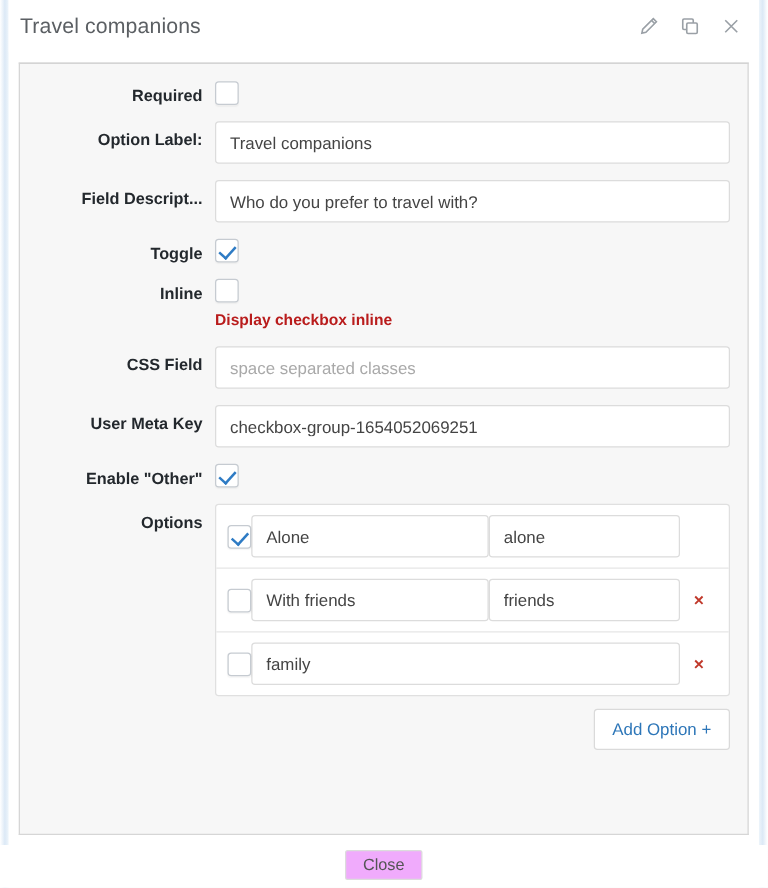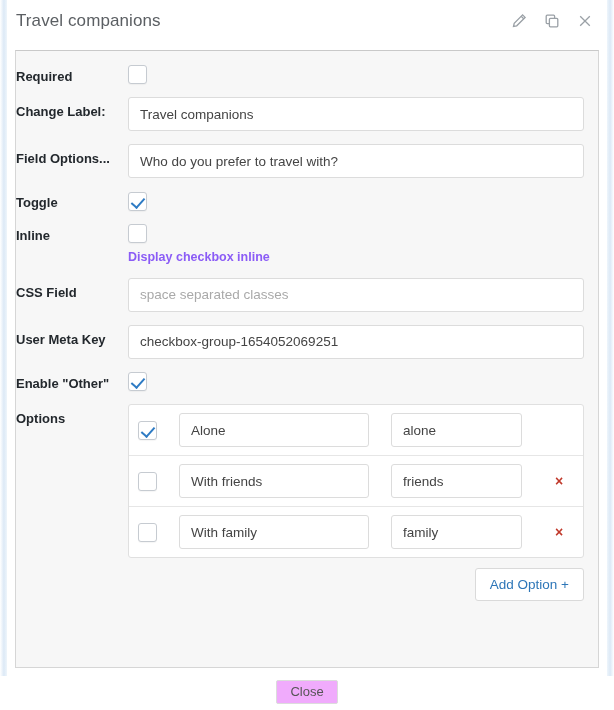--- a/index.html
+++ b/index.html
@@ -78,26 +78,28 @@
   }
 
   .row {
     display: flex;
     align-items: flex-start;
     margin-bottom: 13px;
   }
   .row-label {
     width: 112px;
     min-width: 112px;
+    text-align: right;
     padding-right: 10px;
     padding-top: 7px;
     font-size: 13px;
     font-weight: bold;
     color: #23282d;
     white-space: nowrap;
+    margin-left: 44px;
   }
   .row-label.cb { padding-top: 4px; }
   .row-field { flex: 1; }
 
   input.txt {
     width: 100%;
     height: 34px;
     border: 1px solid #dcdcdc;
     border-radius: 3px;
     background: #ffffff;
@@ -127,37 +129,37 @@
     left: 5px; top: 2px;
     width: 6px; height: 11px;
     border: solid #2e7bc4;
     border-width: 0 2.4px 2.4px 0;
     transform: rotate(42deg);
   }
 
   .helper {
     font-size: 12.5px;
     font-weight: bold;
-    color: #8b5cf6;
+    color: #b91c1c;
     margin-top: 7px;
     line-height: 1.2;
   }
 
   
   .options-box {
     border: 1px solid #e0e0e0;
     border-radius: 3px;
     background: #fff;
   }
   .opt-row {
     display: flex;
     align-items: center;
     padding: 8px 9px;
     border-bottom: 1px solid #e6e6e6;
-    gap: 22px;
+    gap: 0;
   }
   .opt-row:last-child { border-bottom: none; }
   .opt-check { flex: 0 0 19px; }
   .opt-in { height: 34px; }
   .opt-label-in { flex: 0 0 190px; }
   .opt-value-in { flex: 1 1 auto; }
   .opt-del {
     flex: 0 0 30px;
     text-align: center;
     color: #c0392b;
@@ -243,28 +245,28 @@
     <div class="panel-body">
 
       <div class="row">
         <div class="row-label cb">Required</div>
         <div class="row-field">
           <span class="cbx"></span>
         </div>
       </div>
 
       <div class="row">
-        <div class="row-label">Change Label:</div>
+        <div class="row-label">Option Label:</div>
         <div class="row-field">
           <input class="txt" type="text" value="Travel companions" style="">
         </div>
       </div>
 
       <div class="row">
-        <div class="row-label">Field Options...</div>
+        <div class="row-label">Field Descript...</div>
         <div class="row-field">
           <input class="txt" type="text" value="Who do you prefer to travel with?" style="">
         </div>
       </div>
 
       <div class="row">
         <div class="row-label cb">Toggle</div>
         <div class="row-field">
           <span class="cbx checked"></span>
         </div>
@@ -314,21 +316,20 @@
 
             <div class="opt-row">
               <span class="cbx opt-check"></span>
               <input class="txt opt-in opt-label-in" type="text" value="With friends" style="">
               <input class="txt opt-in opt-value-in" type="text" value="friends" style="">
               <span class="opt-del">×</span>
             </div>
 
             <div class="opt-row">
               <span class="cbx opt-check"></span>
-              <input class="txt opt-in opt-label-in" type="text" value="With family" style="">
               <input class="txt opt-in opt-value-in" type="text" value="family" style="">
               <span class="opt-del">×</span>
             </div>
 
           </div>
 
           <div class="add-wrap">
             <button class="add-option-btn">Add Option +</button>
           </div>
 

